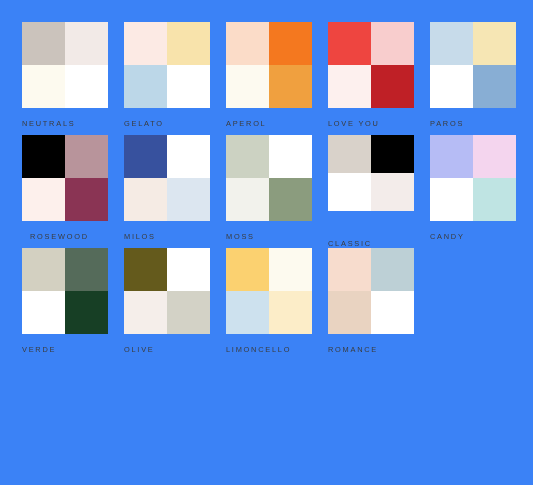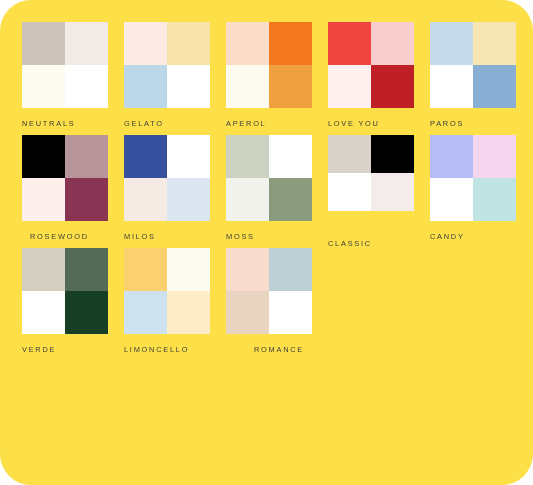--- a/index.html
+++ b/index.html
@@ -65,21 +65,21 @@
     color: #3b3b3b;
     text-transform: uppercase;
     white-space: nowrap;
     font-weight: 400;
     font-family: "Liberation Sans", "DejaVu Sans", sans-serif;
   }
 </style>
 </head>
 <body>
 
-<div id="palette-board" style="background: #fde047; border-radius: 31px;">
+<div id="palette-board" style="background: #3b82f6;">
   <div class="palette-grid">
       <div class="palette-card">
         <div class="swatch-block">
           <div class="swatch-cell" style="background-color: rgb(203, 195, 188);"></div>
           <div class="swatch-cell" style="background-color: rgb(242, 234, 231);"></div>
           <div class="swatch-cell" style="background-color: rgb(253, 250, 239);"></div>
           <div class="swatch-cell" style="background-color: rgb(255, 255, 255);"></div>
         </div>
         <div class="palette-label" style="color: rgb(59, 59, 59);">NEUTRALS</div>
       </div>
@@ -168,33 +168,42 @@
         <div class="swatch-block">
           <div class="swatch-cell" style="background-color: rgb(211, 208, 193);"></div>
           <div class="swatch-cell" style="background-color: rgb(85, 107, 90);"></div>
           <div class="swatch-cell" style="background-color: rgb(255, 255, 255);"></div>
           <div class="swatch-cell" style="background-color: rgb(23, 63, 37);"></div>
         </div>
         <div class="palette-label" style="color: rgb(59, 59, 59);">VERDE</div>
       </div>
       <div class="palette-card">
         <div class="swatch-block">
+          <div class="swatch-cell" style="background-color: rgb(100, 90, 28);"></div>
+          <div class="swatch-cell" style="background-color: rgb(255, 255, 255);"></div>
+          <div class="swatch-cell" style="background-color: rgb(245, 238, 234);"></div>
+          <div class="swatch-cell" style="background-color: rgb(211, 210, 198);"></div>
+        </div>
+        <div class="palette-label" style="color: rgb(59, 59, 59);">OLIVE</div>
+      </div>
+      <div class="palette-card">
+        <div class="swatch-block">
           <div class="swatch-cell" style="background-color: rgb(251, 209, 112);"></div>
           <div class="swatch-cell" style="background-color: rgb(253, 250, 239);"></div>
           <div class="swatch-cell" style="background-color: rgb(205, 225, 238);"></div>
           <div class="swatch-cell" style="background-color: rgb(252, 237, 200);"></div>
         </div>
         <div class="palette-label" style="color: rgb(59, 59, 59);">LIMONCELLO</div>
       </div>
       <div class="palette-card">
         <div class="swatch-block">
           <div class="swatch-cell" style="background-color: rgb(247, 220, 205);"></div>
           <div class="swatch-cell" style="background-color: rgb(189, 208, 214);"></div>
           <div class="swatch-cell" style="background-color: rgb(233, 211, 193);"></div>
           <div class="swatch-cell" style="background-color: rgb(255, 255, 255);"></div>
         </div>
-        <div class="palette-label" style="color: rgb(59, 59, 59); margin-left: 28px;">ROMANCE</div>
+        <div class="palette-label" style="color: rgb(59, 59, 59);">ROMANCE</div>
       </div>
       <div class="palette-card is-empty"></div>
       <div class="palette-card is-empty"></div>
       <div class="palette-card is-empty"></div>
     </div>
 </div>
 
 </body></html>

